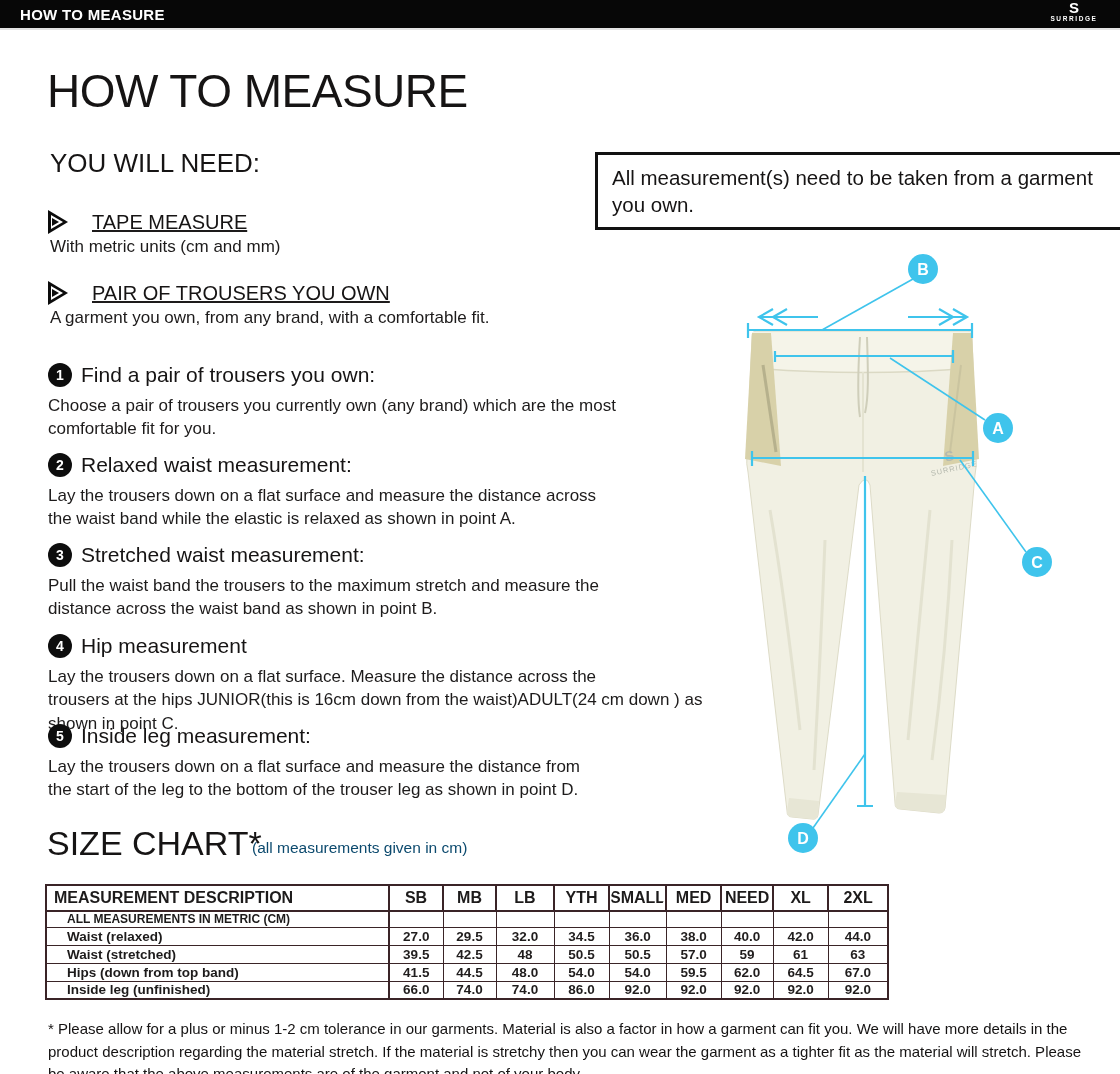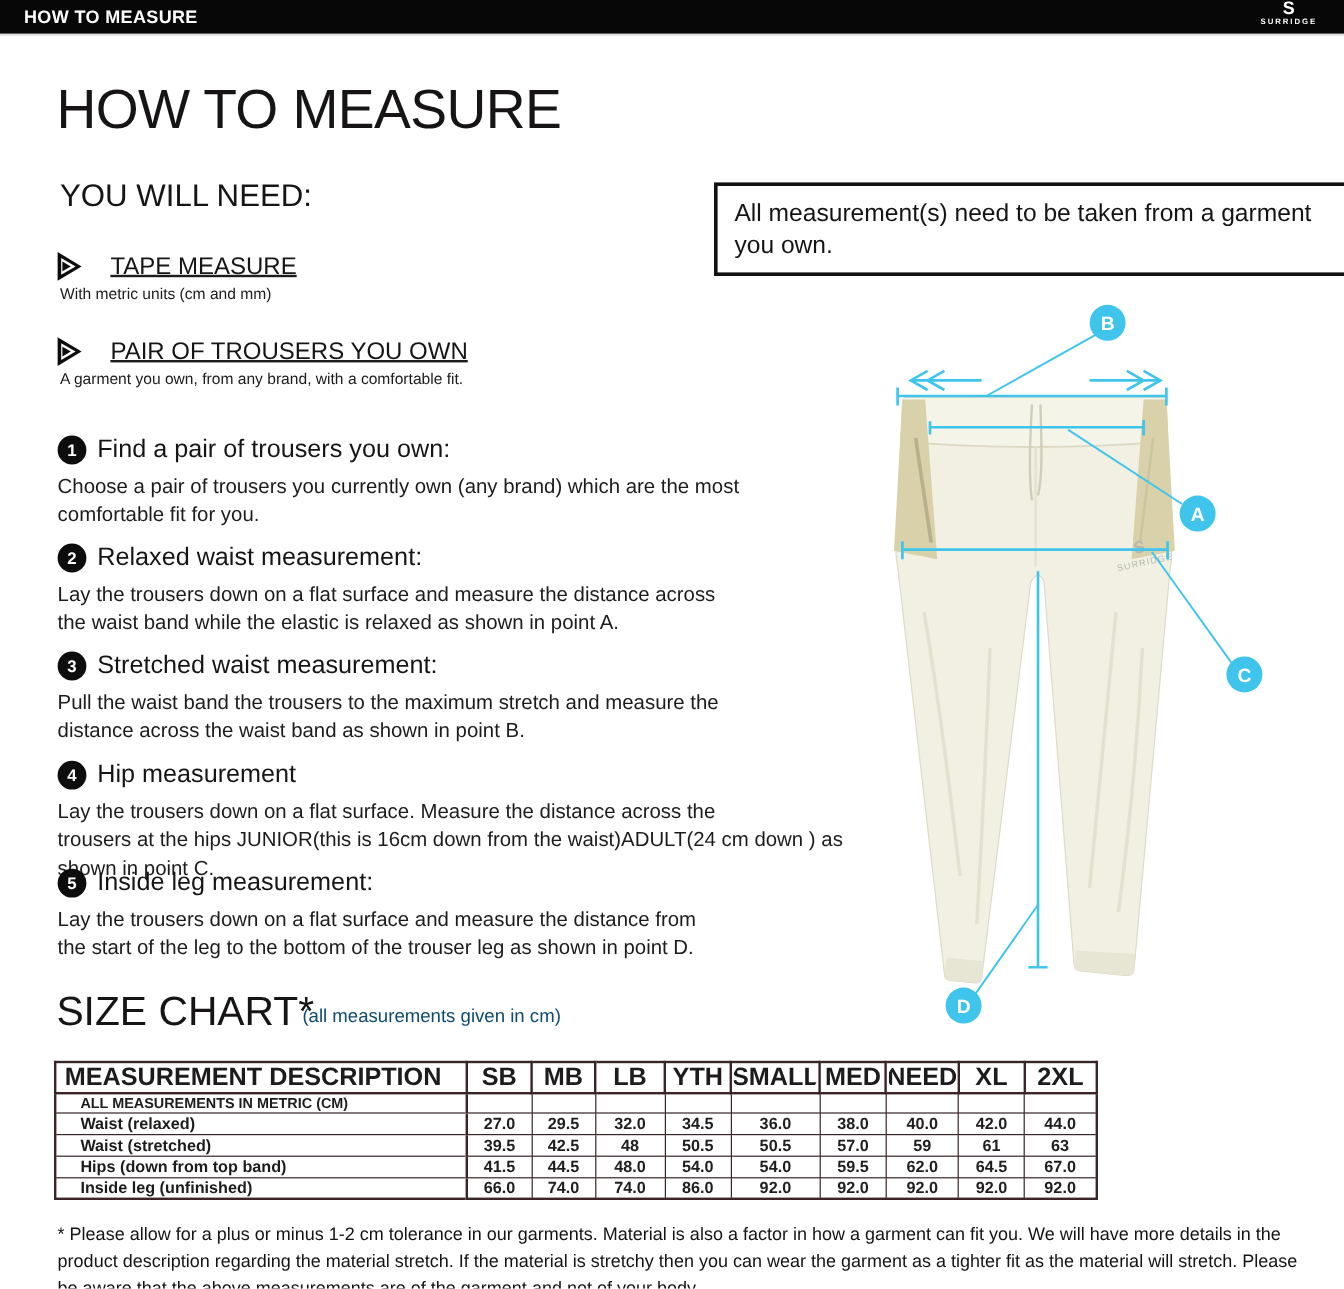--- a/index.html
+++ b/index.html
@@ -17,41 +17,41 @@
   .h1 { position:absolute; left:47px; top:64px; font-size:46px; font-weight:500; letter-spacing:-.5px; color:#161414; }
   .need-heading { position:absolute; left:50px; top:148px; font-size:26px; font-weight:500; color:#161414; }
 
   
   .need-item { position:absolute; left:48px; width:560px; }
   .need-item .row { display:flex; align-items:center; gap:24px;text-decoration:underline; }
   .tri { width:0; height:0; border-top:12px solid transparent; border-bottom:12px solid transparent; border-left:20px solid #0c0c0c; position:relative; }
   .tri:after { content:""; position:absolute; left:-17px; top:-7px; width:0; height:0; border-top:7px solid transparent; border-bottom:7px solid transparent; border-left:12px solid #fff; }
   .tri:before { content:""; position:absolute; left:-16px; top:-4px; width:0; height:0; border-top:4px solid transparent; border-bottom:4px solid transparent; border-left:7px solid #0c0c0c; z-index:2; }
   .need-title { font-size:20px; color:#161414; }
-  .need-sub { font-size:13px; margin-top:3px; margin-left:2px; color:#1d1b1b; }
+  .need-sub { font-size:17px; margin-top:3px; margin-left:2px; color:#1d1b1b; }
 
   
   .step { position:absolute; left:48px; width:700px; }
   .step-head { display:flex; align-items:center; gap:9px; }
   .step-num { width:24px; height:24px; border-radius:50%; background:#0d0d0d; color:#fff; font-size:14px; font-weight:bold; text-align:center; line-height:24px; flex:0 0 24px; }
   .step-title { font-size:21px; color:#161414; }
   .step-body { margin-top:7px; font-size:17px; line-height:1.38; white-space:pre-line; color:#1d1b1b; }
 
   
   .note-box { position:absolute; left:595px; top:152px; width:529px; height:78px; border:3px solid #111; padding:9px 14px; font-size:20.5px; line-height:1.32; color:#161414; background:#fff; }
 
   
   .diagram { position:absolute; left:700px; top:240px; width:420px; height:640px; }
 
   
   .sc-heading { position:absolute; left:47px; top:824px; font-size:34px; font-weight:500; color:#161414; }
   .sc-sub { position:absolute; left:252px; top:839px; font-size:15.5px; color:#0c4a6e; }
   table.size { position:absolute; left:45px; top:884px; border-collapse:collapse; table-layout:fixed; background:#fff; border:2px solid #3a2427; }
   table.size th, table.size td { border:1px solid #3a2427; overflow:hidden; white-space:nowrap; }
-  table.size th { border-width:2px; font-size:21px; font-weight:bold; height:26px; text-align:center;border-radius:13px; }
+  table.size th { border-width:2px; font-size:16px; font-weight:bold; height:26px; text-align:center;border-radius:13px; }
   table.size th.desc { text-align:left; padding-left:7px; }
   table.size td { font-size:13.5px; font-weight:bold; text-align:center; height:18px; }
   table.size td.lbl { text-align:left; padding-left:20px; border-right-width:2px; }
   table.size tr.metric td { height:16px; font-size:12px; }
   table.size td.v { font-weight:700; color:#201d1d; }
 
   .footnote { position:absolute; left:48px; top:1018px; width:1040px; font-size:15px; line-height:1.5; color:#151313; }
 </style>
 </head>
 <body>

